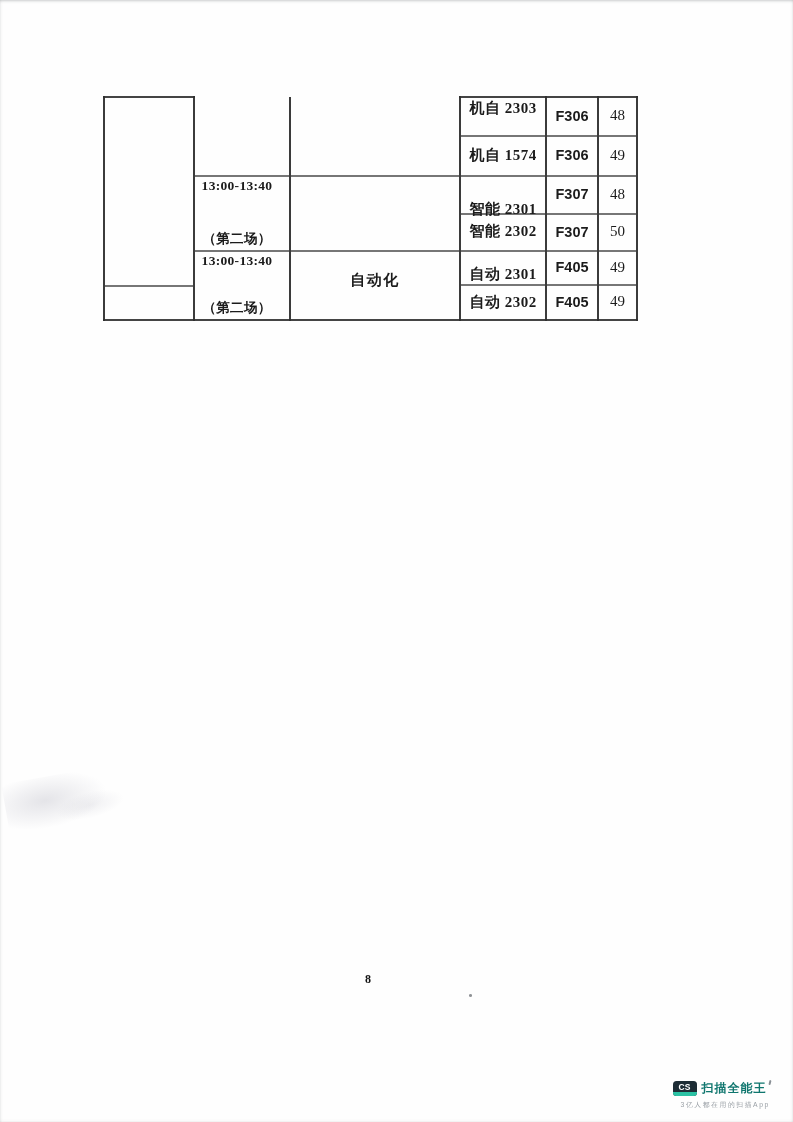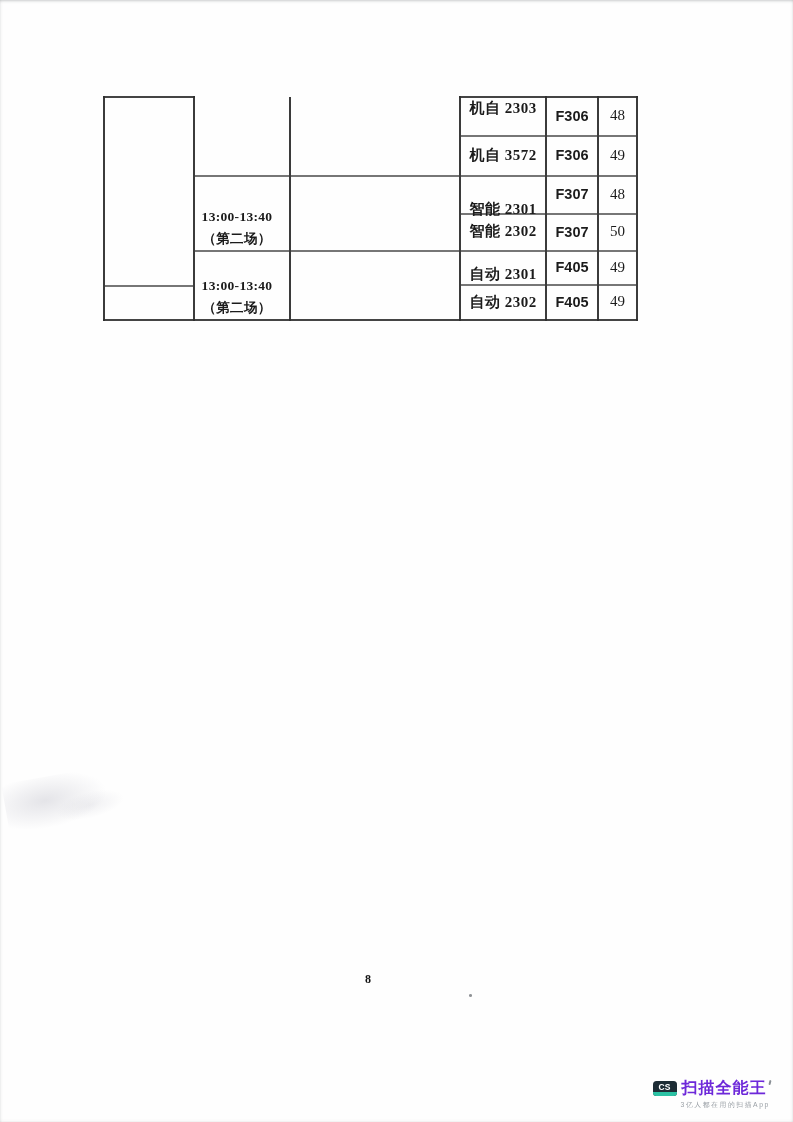--- a/index.html
+++ b/index.html
@@ -53,21 +53,21 @@
     font-size: 14.5px; font-weight: 700;
   }
   .cell.count-c {
     left: 496px; width: 37px;
     font-size: 15px; font-weight: 500;
   }
   .timeblock {
     position: absolute;
     left: 92px; width: 84px;
     display: flex; flex-direction: column;
-    align-items: center; justify-content: flex-end;
+    align-items: center; justify-content: space-between;
     font-size: 13.5px; font-weight: 600;
     color: #1b1b1b; line-height: 22px;
     letter-spacing: .3px;
   }
   .subjectblock {
     position: absolute;
     left: 188px; width: 168px;
     display: flex; align-items: center; justify-content: center;
     font-size: 15px; font-weight: 600;
     color: #1b1b1b; letter-spacing: 1.5px;
@@ -130,23 +130,23 @@
     letter-spacing: .2px;
   }
   .cs-badge::after {
     content: "";
     position: absolute;
     left: 0; right: 0; bottom: 0;
     height: 3.5px;
     background: #2bc2a4;
   }
   .wm-brand {
-    font-size: 16px;
+    font-size: 12px;
     font-weight: 700;
-    color: #6d28d9;
+    color: #0f766e;
     letter-spacing: 1px;
     line-height: 16px;
   }
   .wm-brand .tm {
     display: inline-block;
     width: 1.5px; height: 5px;
     background: #8a9096;
     margin-left: 2px;
     vertical-align: top;
     transform: rotate(14deg);
@@ -187,26 +187,29 @@
 
     <div class="timeblock" style="top:79px;height:75px">
       <span>13:00-13:40</span>
       <span>（第二场）</span>
     </div>
 
     <div class="timeblock" style="top:154px;height:69px">
       <span>13:00-13:40</span>
       <span>（第二场）</span>
     </div>
+    <div class="subjectblock" style="top:154px;height:69px;padding-bottom:8px;box-sizing:border-box">
+      <span>自动化</span>
+    </div>
 
     <div class="cell class-c" style="top:0;height:24px">机自 2303</div>
     <div class="cell room-c" style="top:0;height:39px">F306</div>
     <div class="cell count-c" style="top:0;height:39px">48</div>
 
-    <div class="cell class-c" style="top:39px;height:40px">机自 3572</div>
+    <div class="cell class-c" style="top:39px;height:40px">机自 1574</div>
     <div class="cell room-c" style="top:39px;height:40px">F306</div>
     <div class="cell count-c" style="top:39px;height:40px">49</div>
 
     <div class="cell class-c" style="top:94px;height:38px">智能 2301</div>
     <div class="cell room-c" style="top:79px;height:38px">F307</div>
     <div class="cell count-c" style="top:79px;height:38px">48</div>
 
     <div class="cell class-c" style="top:117px;height:37px">智能 2302</div>
     <div class="cell room-c" style="top:117px;height:37px">F307</div>
     <div class="cell count-c" style="top:117px;height:37px">50</div>

